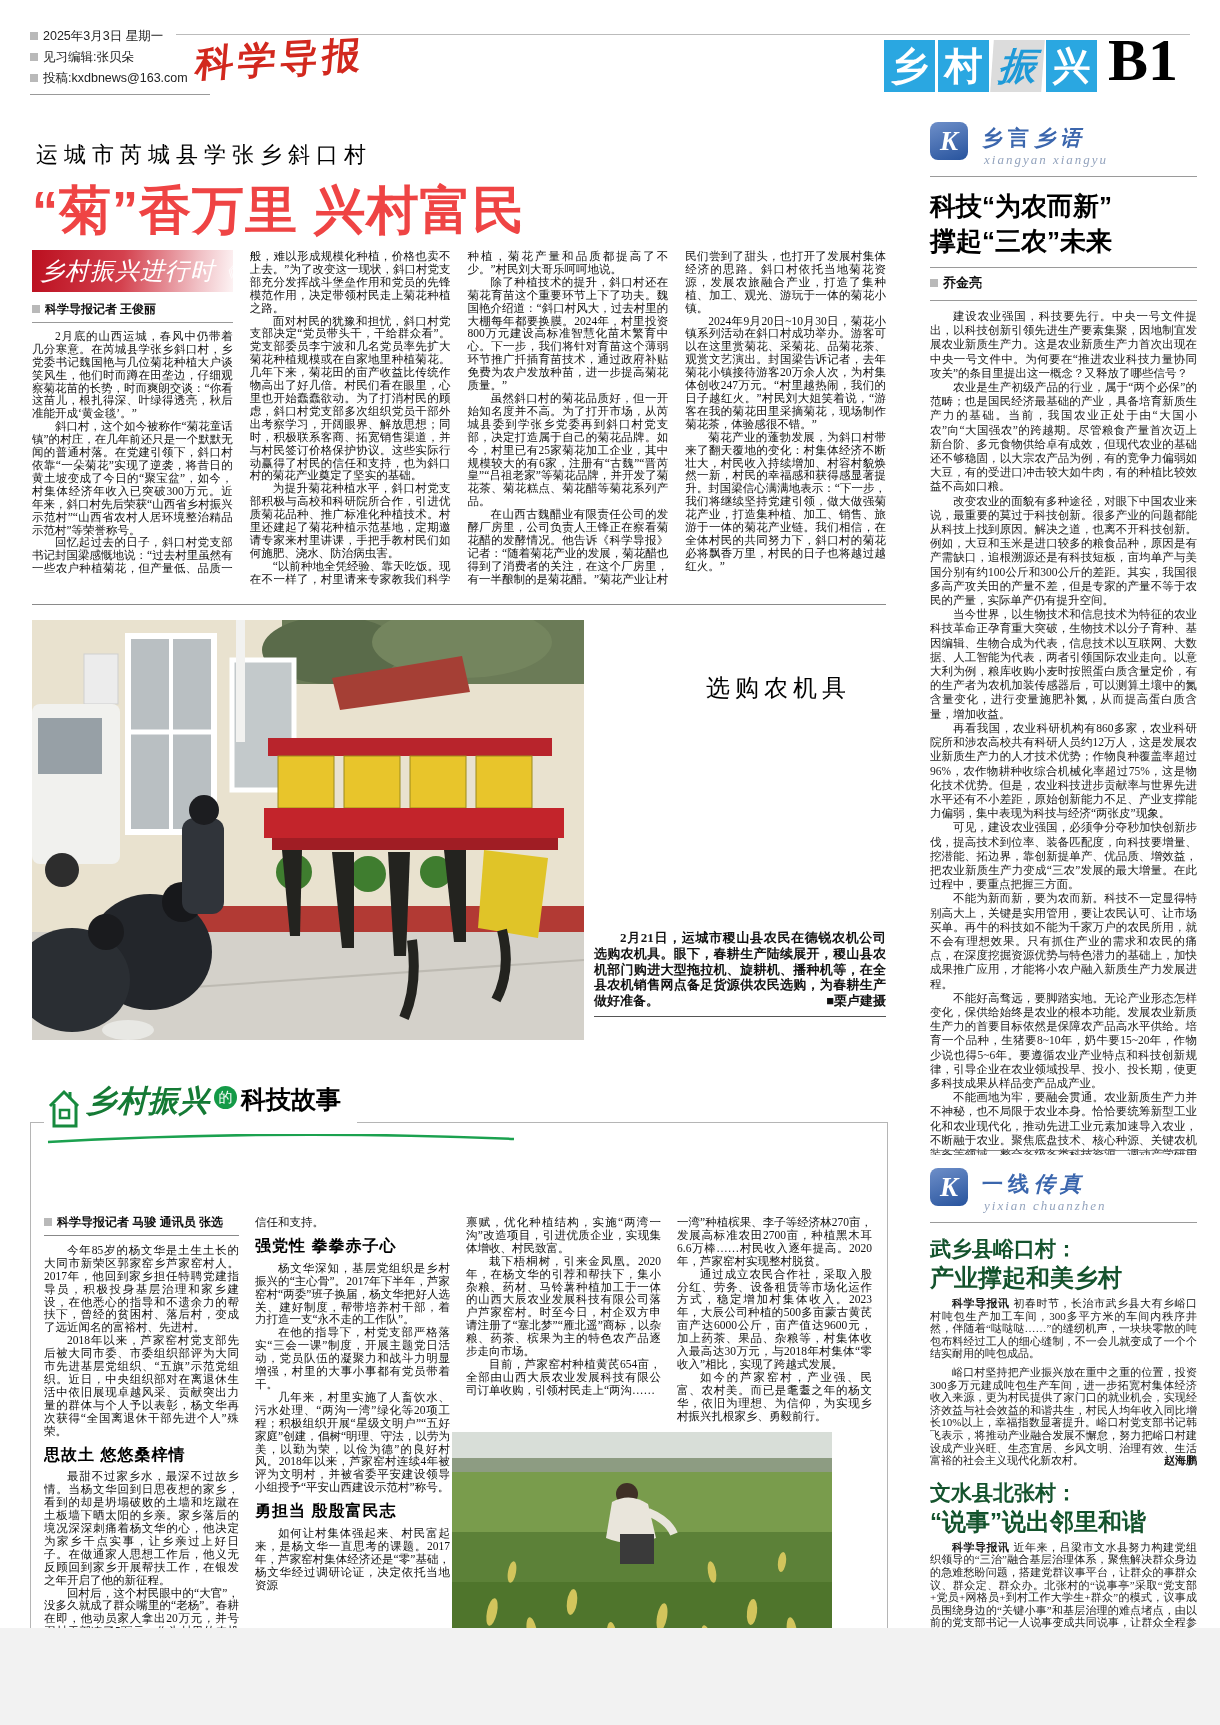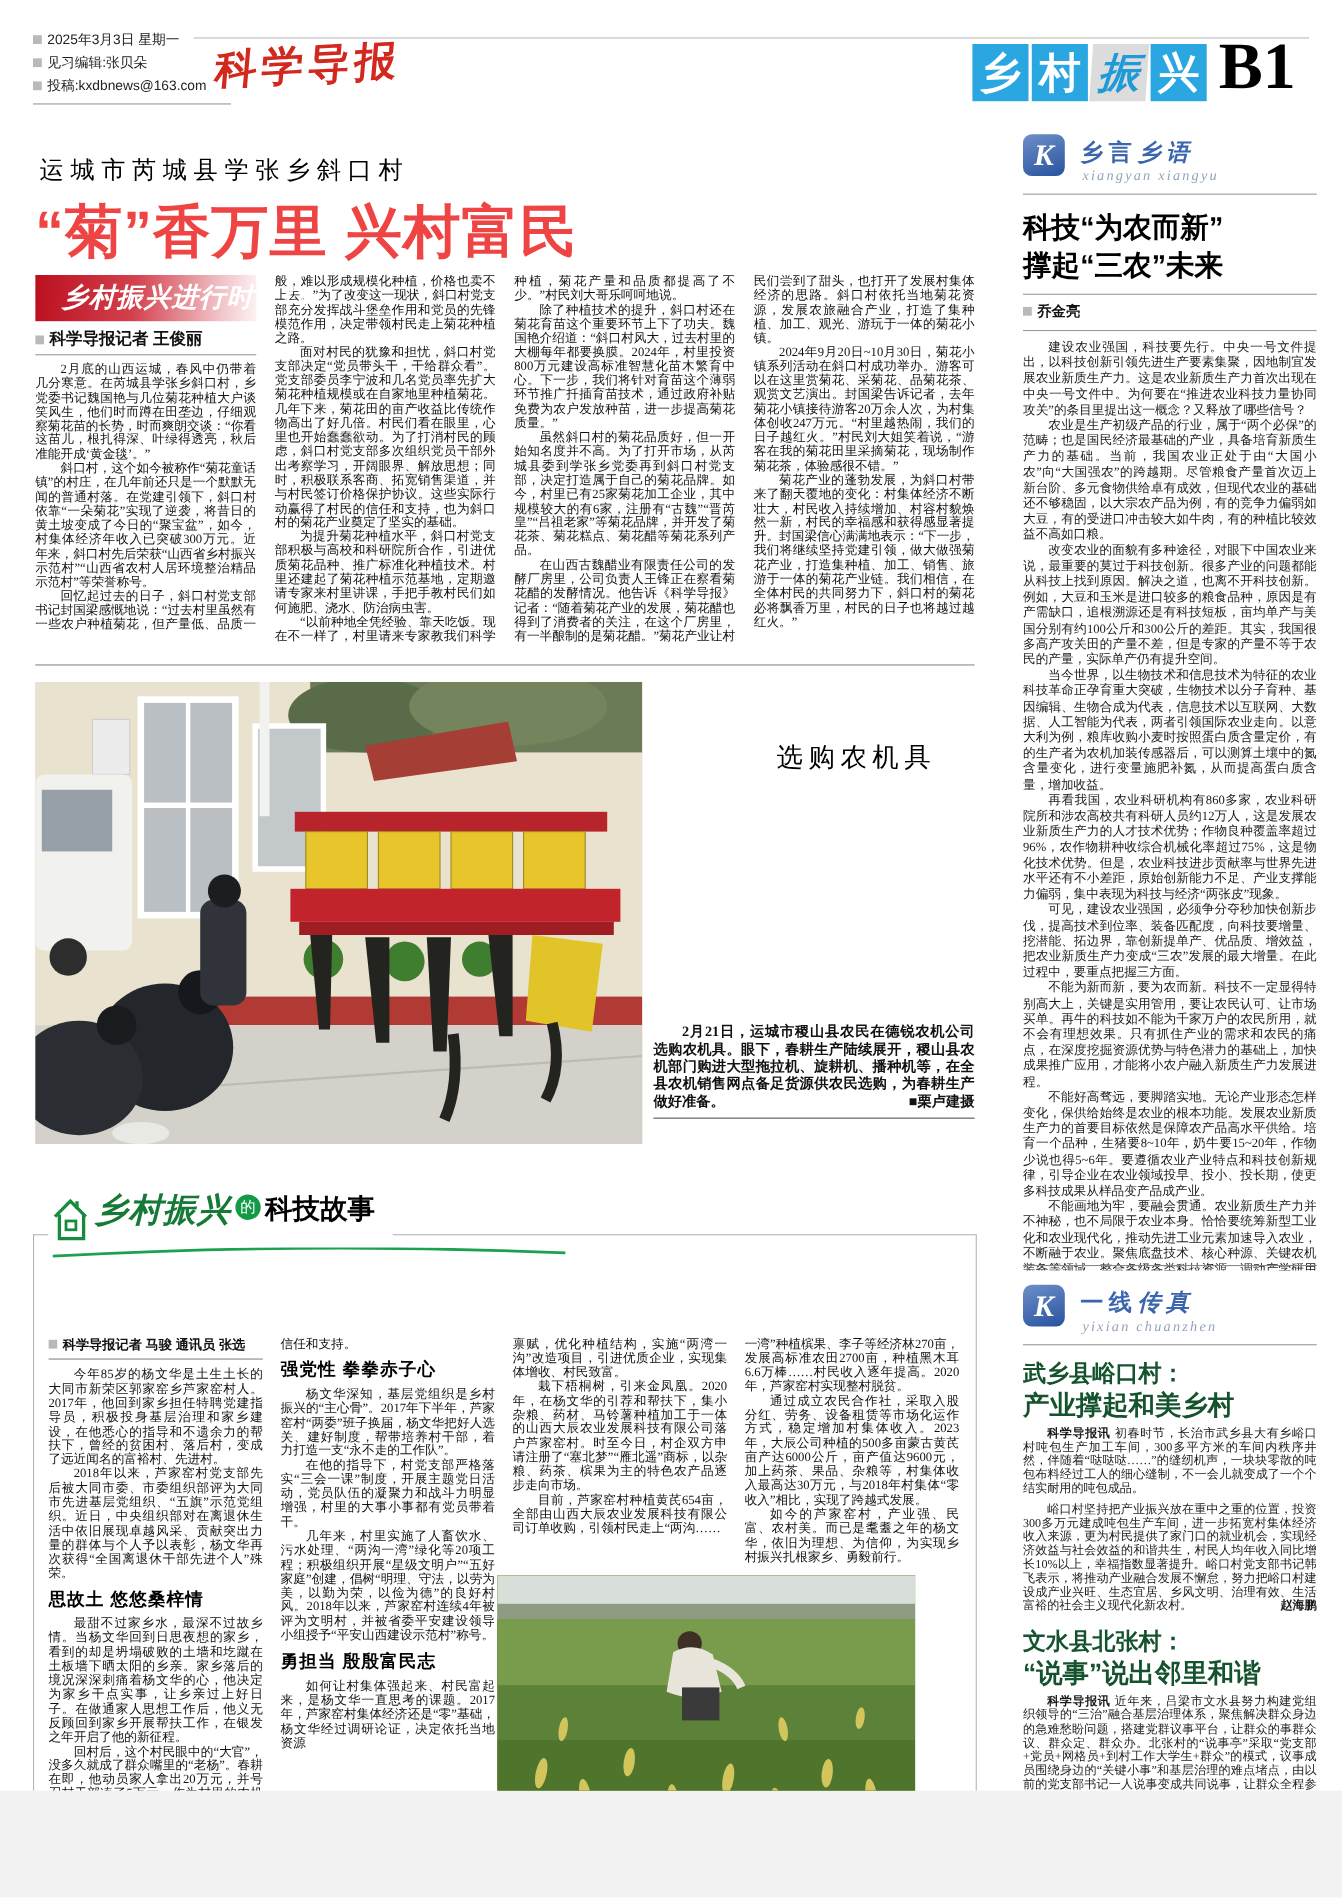--- a/index.html
+++ b/index.html
@@ -23,24 +23,24 @@
 
   
   .kicker{left:36px;top:140px;font-size:22px;letter-spacing:6px;font-weight:500;color:#000;}
   .head1{left:32px;top:176px;font-size:52px;font-weight:900;letter-spacing:1px;white-space:nowrap;color:#ef4444;}
   .body1{left:32px;top:250px;width:854px;height:352px;column-count:4;column-gap:17px;
          font-family:"Liberation Serif","DejaVu Serif",serif;font-size:11.5px;line-height:12.9px;
          text-align:justify;overflow:hidden;color:#111;}
   .body1 p{margin:0;text-indent:2em;}
   .takeover{break-inside:avoid;}
   .badge1{height:42px;background:linear-gradient(95deg,#bb0f1f 0%,#d4414e 45%,#f0bfc4 82%,#fdf3f4 100%);
-          color:#fff;font-size:24px;font-weight:700;font-style:italic;letter-spacing:1px;
-          display:flex;align-items:center;padding-left:24px;margin-bottom:6px;white-space:nowrap;}
+          color:#fff;font-size:24px;font-weight:400;font-style:italic;letter-spacing:1px;
+          display:flex;align-items:center;padding-left:8px;margin-bottom:6px;white-space:nowrap;}
   .badge1 .chev{font-size:18px;margin-left:2px;letter-spacing:-4px;opacity:.9;}
-  .byline1{font-family:Liberation Sans, sans-serif;font-size:15px;font-weight:bold;
+  .byline1{font-family:Liberation Serif, serif;font-size:12px;font-weight:bold;
            padding:5px 0 6px;border-bottom:1px solid #999;margin-bottom:7px;text-indent:0;}
   .rule-a{left:32px;top:604px;width:854px;height:1px;background:#8a8a8a;}
 
   
   .photo1{left:32px;top:620px;width:552px;height:420px;overflow:hidden;background:#e9e2cf;}
   .p1title{left:706px;top:672px;font-size:24px;letter-spacing:5px;font-weight:500;color:#000;}
   .caption1{left:594px;top:930px;width:292px;font-family:"Liberation Serif",serif;font-weight:bold;
             font-size:13px;line-height:15.8px;text-align:justify;color:#111;margin:0;}
   .caption1 .indent{display:inline-block;width:2em;}
   .credit1{float:right;font-weight:bold;}

